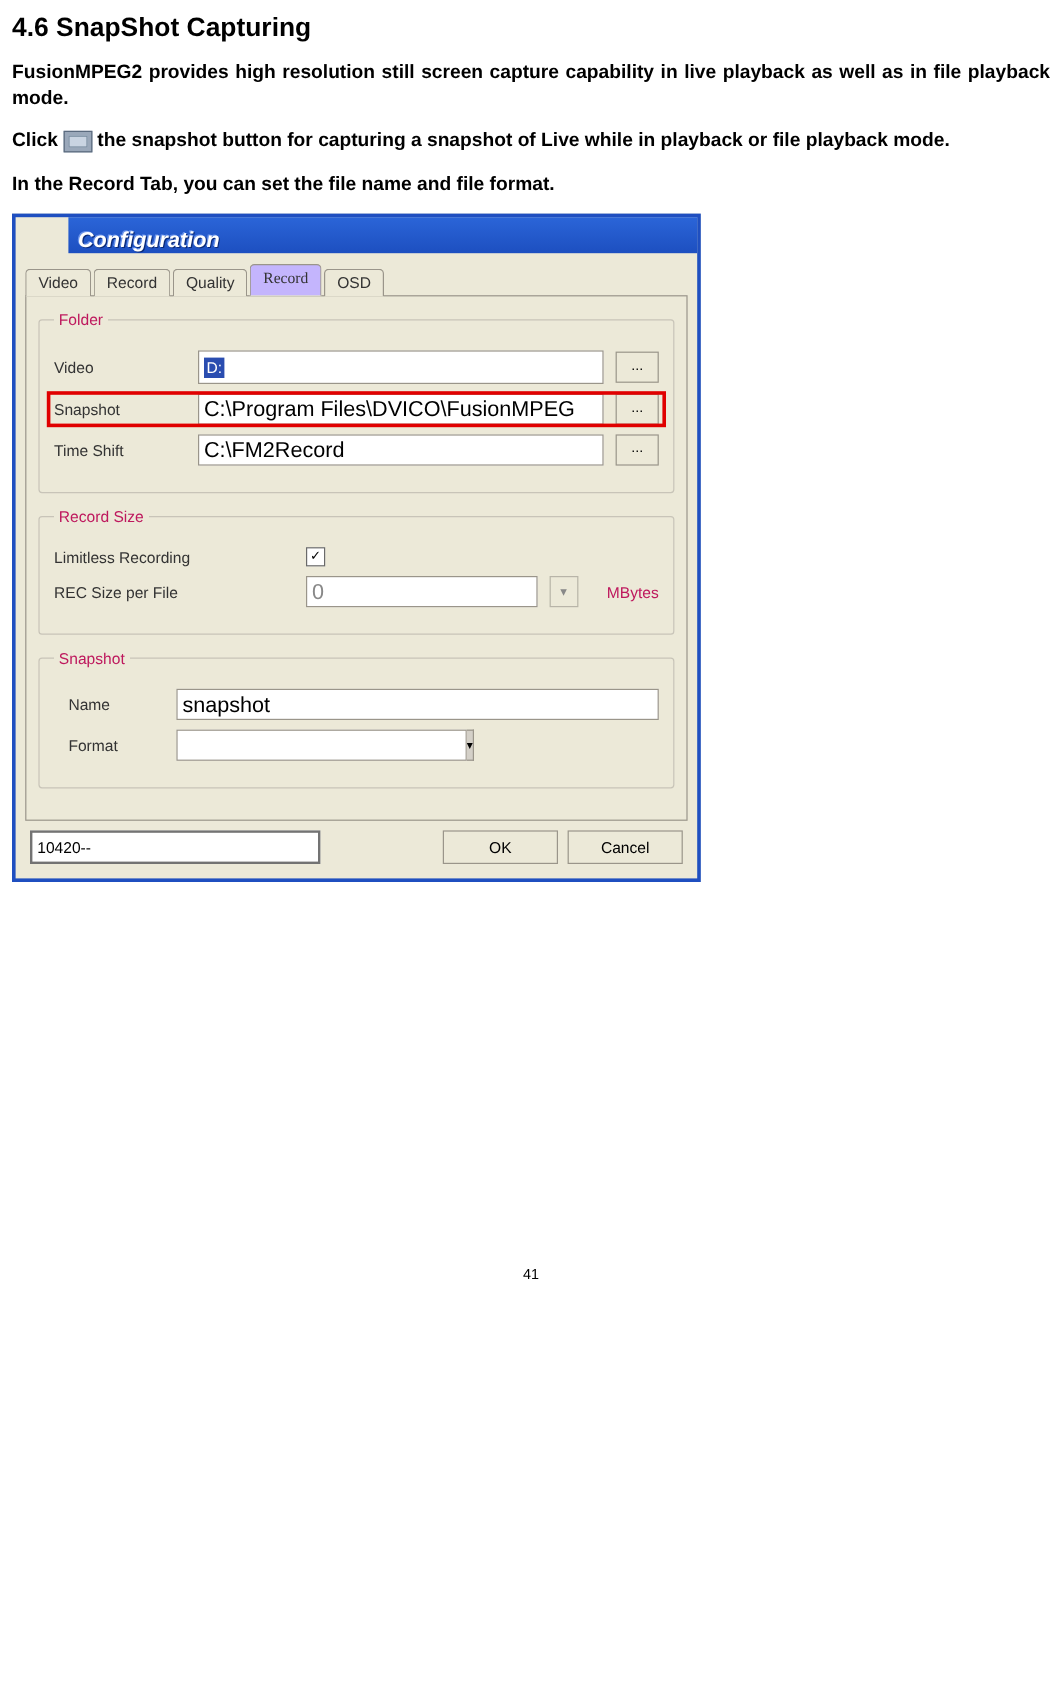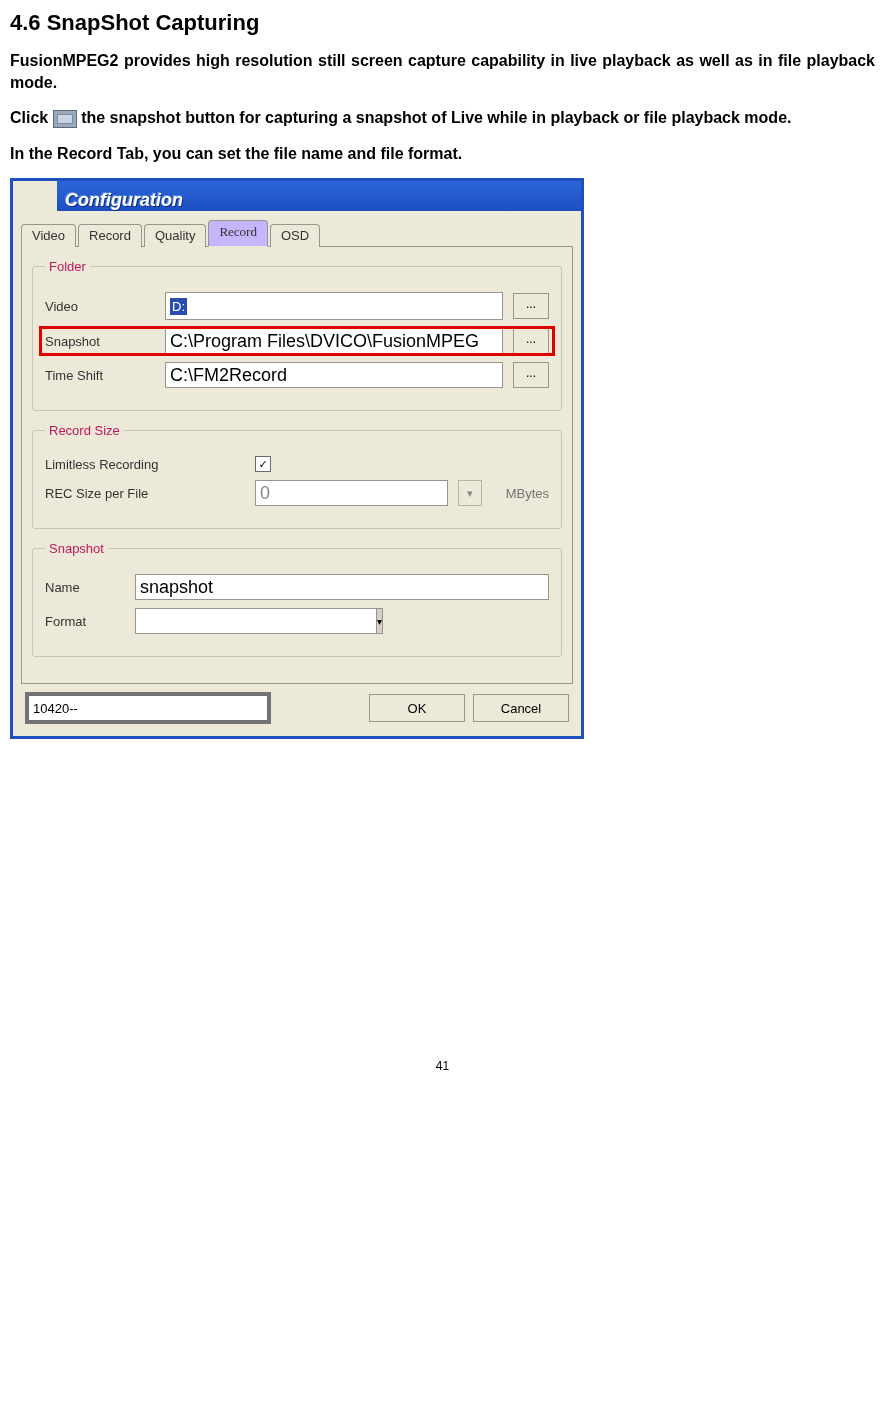--- a/index.html
+++ b/index.html
@@ -149,31 +149,31 @@
   .checkbox {
     width:14px;height:14px;border:1px solid #6a6a6a;background:#fff;
     display:inline-flex;align-items:center;justify-content:center;
     font-size:11px; line-height:1;
   }
   .recsize-input {
     width:88px;height:22px;border:1px solid #b8b4a8;background:#fff;color:#888;
     padding:1px 4px;font-size:13px;margin-right:0;
   }
   .spin-btn { width:22px;height:24px;border:1px solid #b8b4a8;background:#ece9d8;color:#888;font-size:11px;display:flex;align-items:center;justify-content:center; }
-  .unit { margin-left:14px; color:#737373; }
-
-  .snapshot-row label.field-label { width:80px; }
+  .unit { margin-left:14px; color:#be185d; }
+
+  .snapshot-row label.field-label { width:80px;margin-left:12px; }
   .snapshot-name { width:190px; flex:0 0 auto; }
   .combo { display:flex; width:160px; }
   .combo input { flex:1;height:22px;border:1px solid #9a958a;background:#2a4db0;color:#fff;padding:1px 4px;font-size:13px; }
   .combo .drop { width:22px;height:24px;border:1px solid #9a958a;border-left:none;background:#d4d0c8;display:flex;align-items:center;justify-content:center;font-size:10px; }
 
   .hw-label { margin:10px 12px 2px 12px; font-size:13px; color:#333; }
   .bottom-row { display:flex;align-items:center;gap:8px;margin:0 12px 12px 12px; }
-  .hw-input { width:230px;height:22px;border:4px solid #737373;background:#fff;padding:1px 4px;font-size:13px; }
+  .hw-input { width:230px;height:22px;border:2px solid #737373;background:#fff;padding:1px 4px;font-size:13px; }
   .bottom-row .spacer{flex:1;}
   .btn { width:96px;height:28px;border:1px solid #9a958a;background:#ece9d8;font-size:13px; }
 
   .page-number { text-align:center; font-size:12px; margin-top:320px; margin-bottom:33px; }
 </style>
 </head>
 <body>
 
 <div class="page">
   <h2>4.6    SnapShot Capturing</h2>

